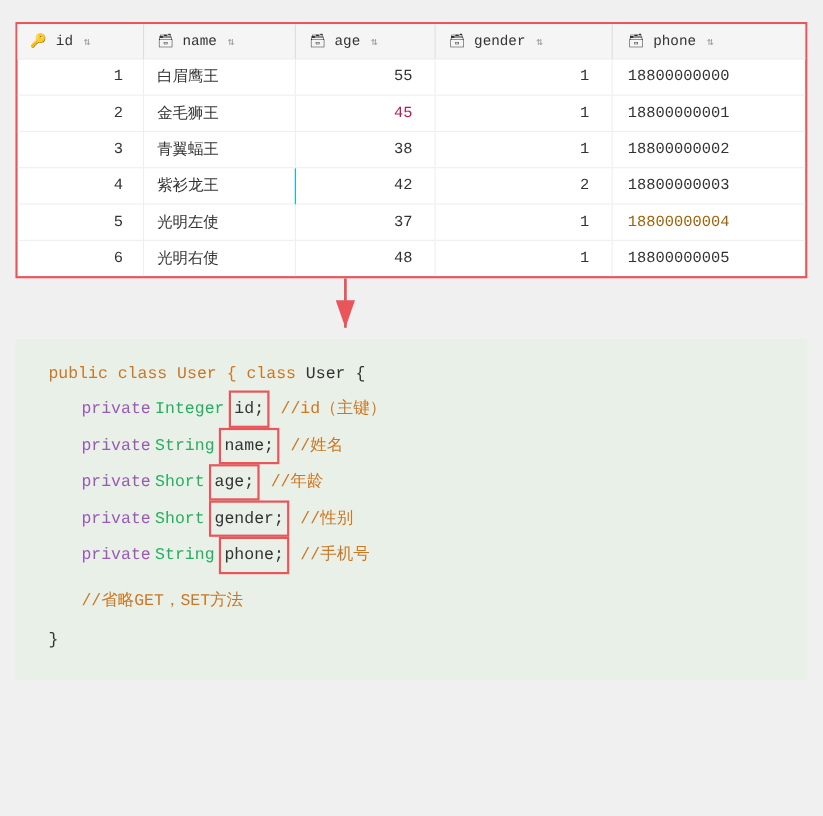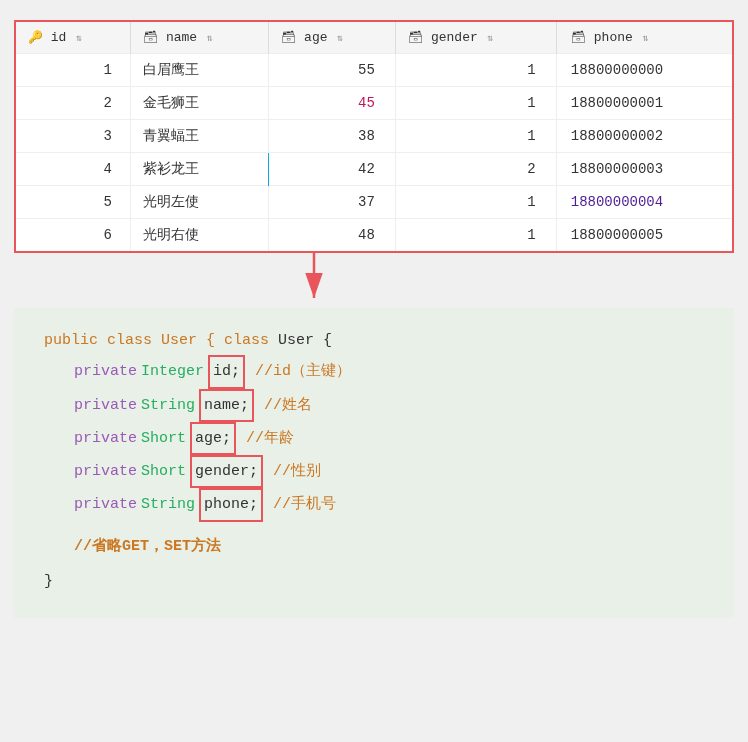--- a/index.html
+++ b/index.html
@@ -111,21 +111,21 @@
       <td style="padding:7px 12px; border-right:1px solid #0ea5e9; color:#333;">紫衫龙王</td>
       <td style="padding:7px 12px; border-right:1px solid #eee; text-align:right; padding-right:20px; color:#333;">42</td>
       <td style="padding:7px 12px; border-right:1px solid #eee; text-align:right; padding-right:20px; color:#333;">2</td>
       <td style="padding:7px 14px; color:#333;">18800000003</td>
     </tr>
           <tr style="border-top: 1px solid rgb(238, 238, 238);">
       <td style="padding:7px 12px; border-right:1px solid #eee; text-align:right; padding-right:18px; color:#333;">5</td>
       <td style="padding:7px 12px; border-right:1px solid #eee; color:#333;">光明左使</td>
       <td style="padding:7px 12px; border-right:1px solid #eee; text-align:right; padding-right:20px; color:#333;">37</td>
       <td style="padding:7px 12px; border-right:1px solid #eee; text-align:right; padding-right:20px; color:#333;">1</td>
-      <td style="padding:7px 14px; color:#4c1d95;">18800000004</td>
+      <td style="padding:7px 14px; color:#a16207;">18800000004</td>
     </tr>
           <tr style="border-top: 1px solid rgb(238, 238, 238);">
       <td style="padding:7px 12px; border-right:1px solid #eee; text-align:right; padding-right:18px; color:#333;">6</td>
       <td style="padding:7px 12px; border-right:1px solid #eee; color:#333;">光明右使</td>
       <td style="padding:7px 12px; border-right:1px solid #eee; text-align:right; padding-right:20px; color:#333;">48</td>
       <td style="padding:7px 12px; border-right:1px solid #eee; text-align:right; padding-right:20px; color:#333;">1</td>
       <td style="padding:7px 14px; color:#333;">18800000005</td>
     </tr>
         </tbody>
     </table>
@@ -185,21 +185,21 @@
         <span style="color:#9b59b6;">private</span>
         <span style="color:#27ae60;"> String</span>
         <span style="border:2px solid #e8555a; padding:0 3px; color:#333;"> phone;</span>
         <span style="color:#cc7722; margin-left:6px;">  //手机号</span>
       </div>
 
     </div>
 
     <div style="height:10px;"></div>
 
-    <div style="margin-left:30px;font-weight:bold;">
+    <div style="margin-left:30px;">
       <span style="color:#cc7722;">//省略GET，SET方法</span>
     </div>
 
     <div style="height:6px;"></div>
 
     <div>
       <span style="color:#333;">}</span>
     </div>
 
   </div>

